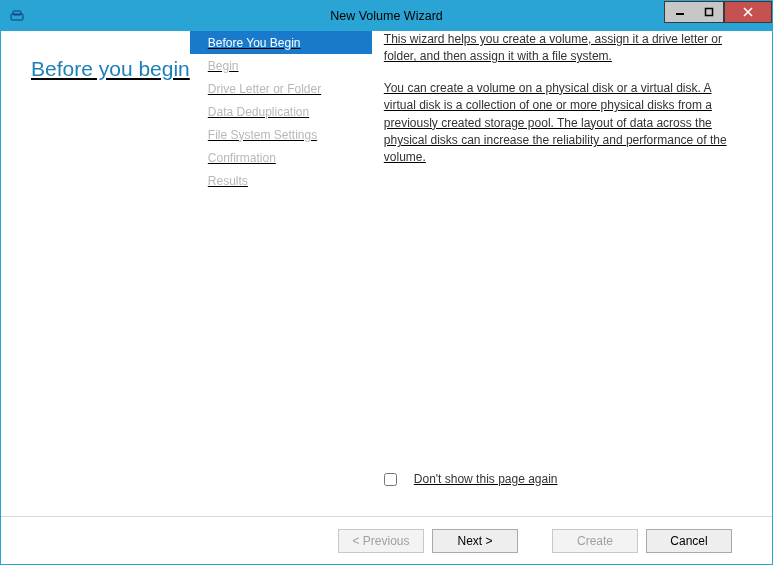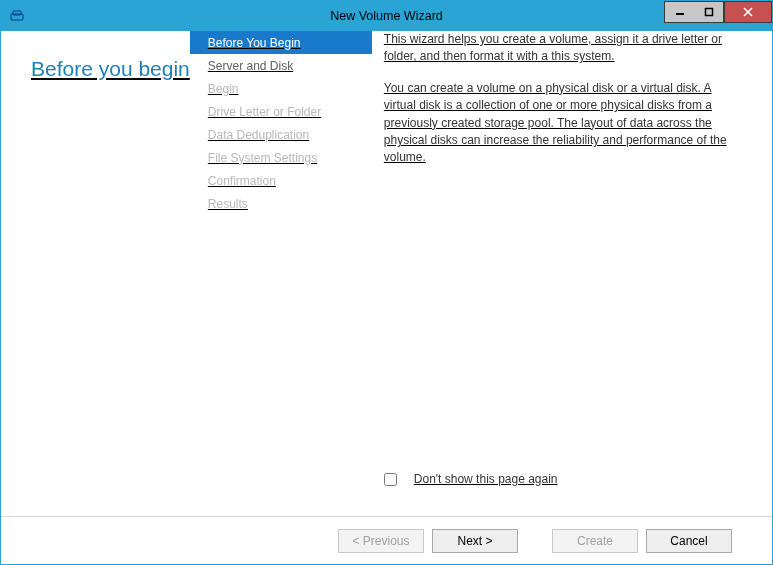--- a/index.html
+++ b/index.html
@@ -201,23 +201,20 @@
 
   <div class="content-area">
     <div class="page-title">Before you begin</div>
 
     <div class="body-row">
 
       <div class="sidebar">
         <div class="sidebar-item active">
           <span>Before You Begin</span>
         </div>
-        <div class="sidebar-item">
-          <span>Server and Disk</span>
-        </div>
         <div class="sidebar-item disabled">
           <span>Begin</span>
         </div>
         <div class="sidebar-item disabled">
           <span>Drive Letter or Folder</span>
         </div>
         <div class="sidebar-item disabled">
           <span>Data Deduplication</span>
         </div>
         <div class="sidebar-item disabled">
@@ -225,21 +222,21 @@
         </div>
         <div class="sidebar-item disabled">
           <span>Confirmation</span>
         </div>
         <div class="sidebar-item disabled">
           <span>Results</span>
         </div>
       </div>
 
       <div class="main-pane">
-        <p>This wizard helps you create a volume, assign it a drive letter or folder, and then format it with a this system.</p>
+        <p>This wizard helps you create a volume, assign it a drive letter or folder, and then assign it with a file system.</p>
         <p>You can create a volume on a physical disk or a virtual disk. A virtual disk is a collection of one or more physical disks from a previously created storage pool. The layout of data across the physical disks can increase the reliability and performance of the volume.</p>
 
         <label class="checkbox-row">
           <input type="checkbox" style="">
           <span>Don't show this page again</span>
         </label>
       </div>
 
     </div>
   </div>

